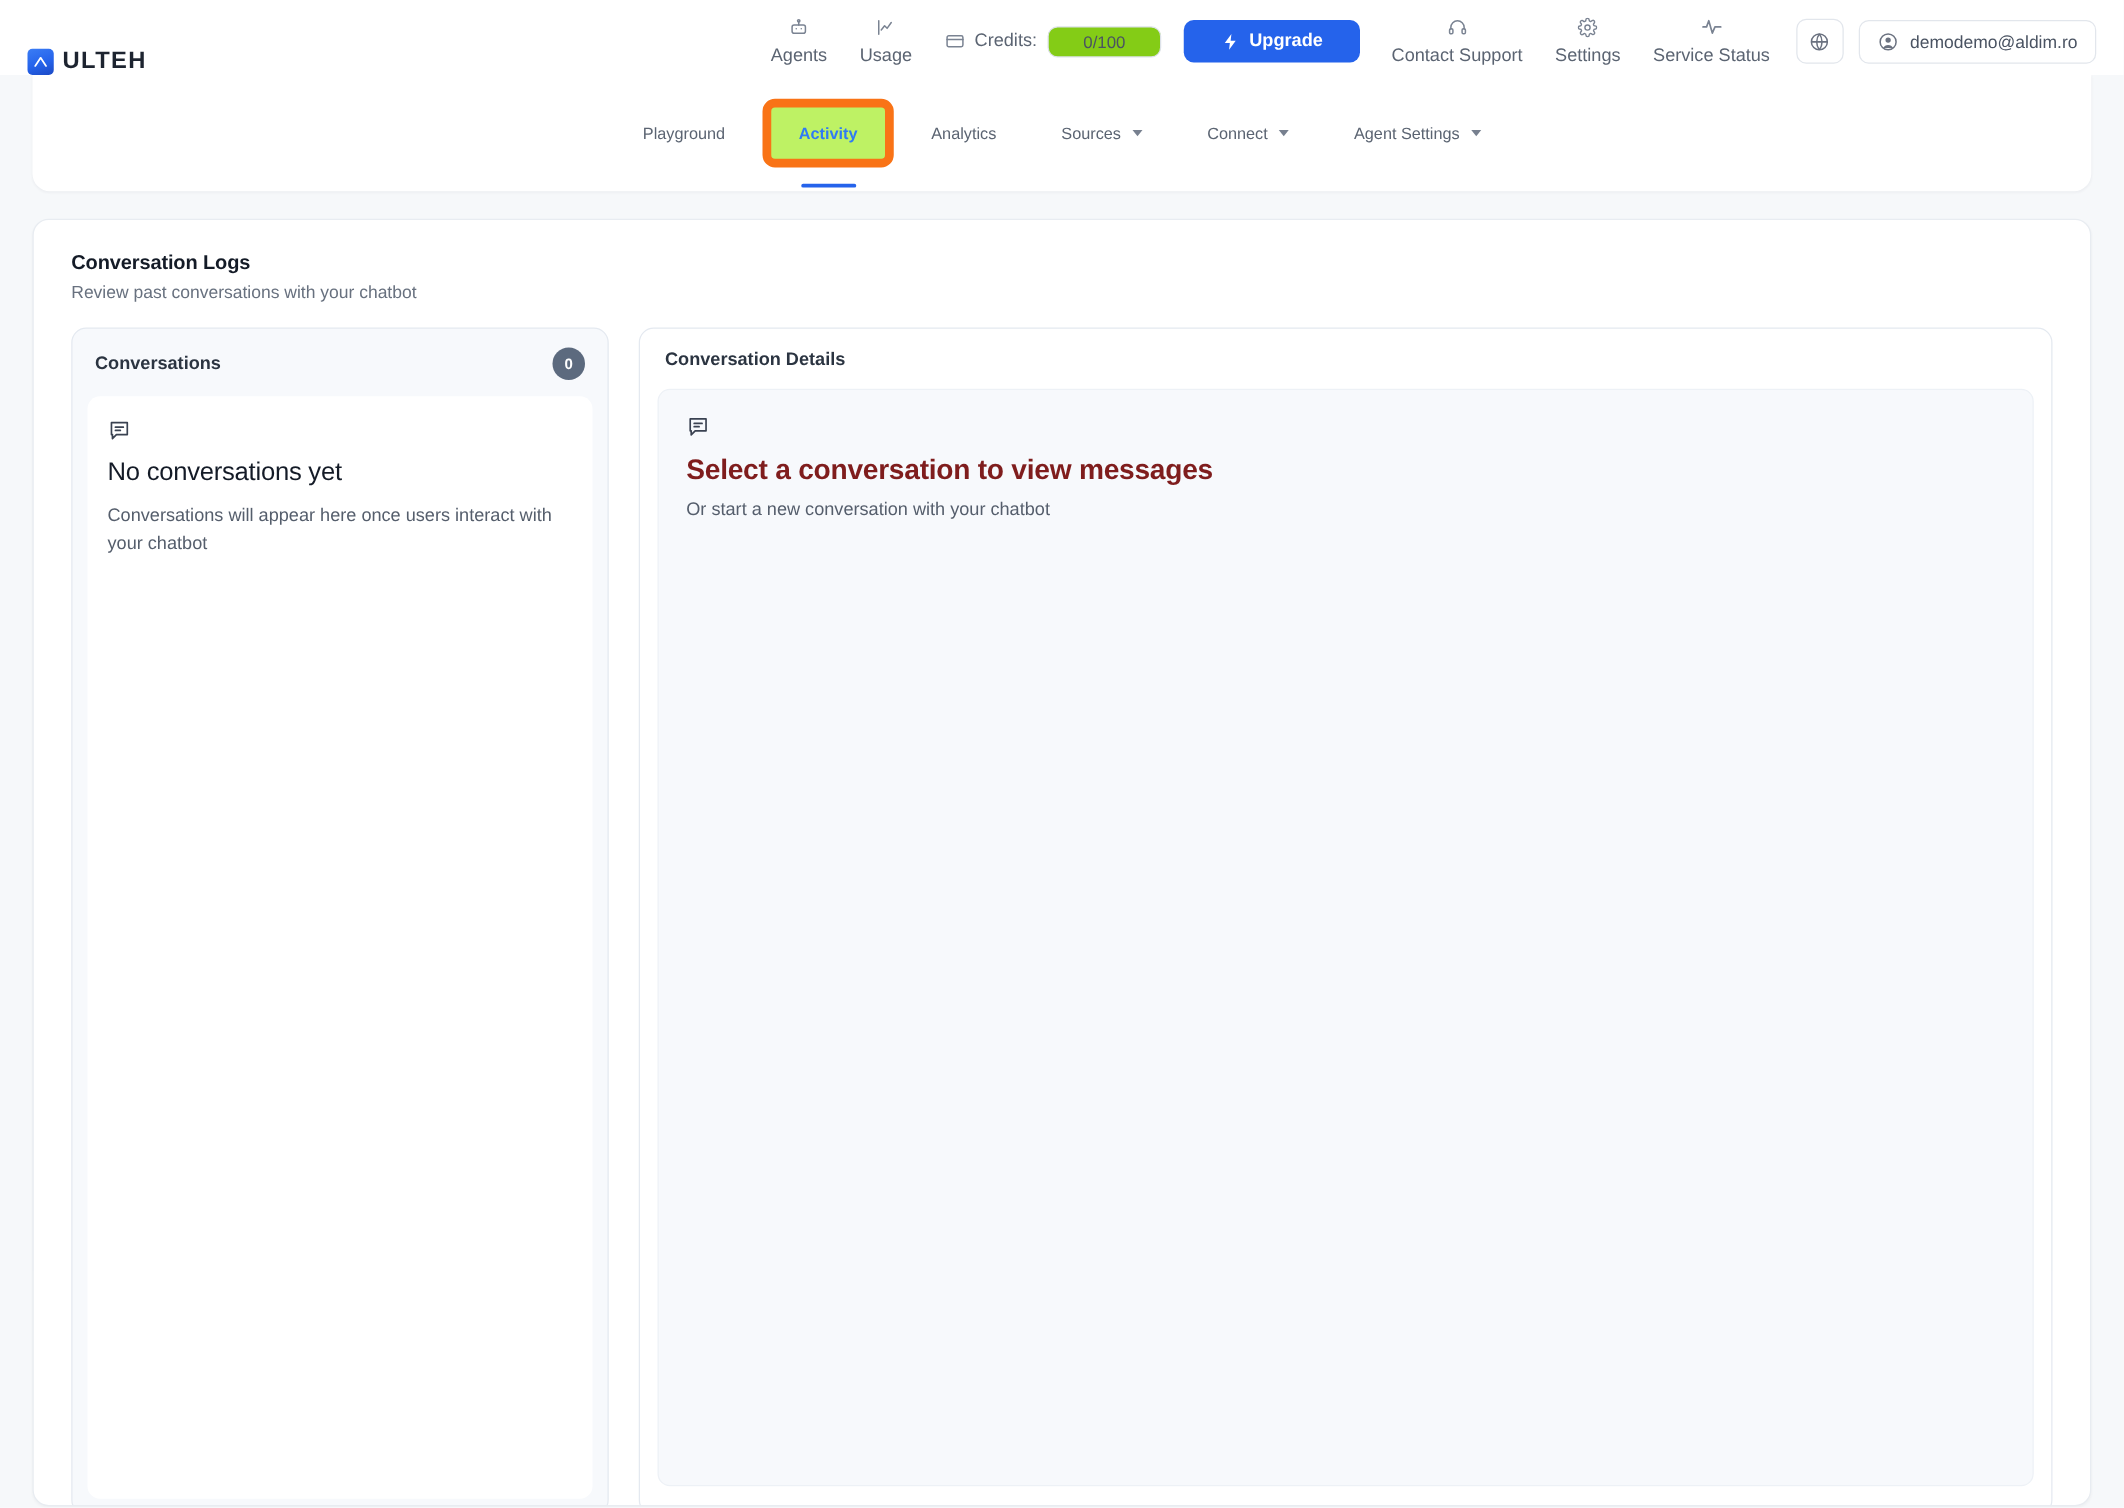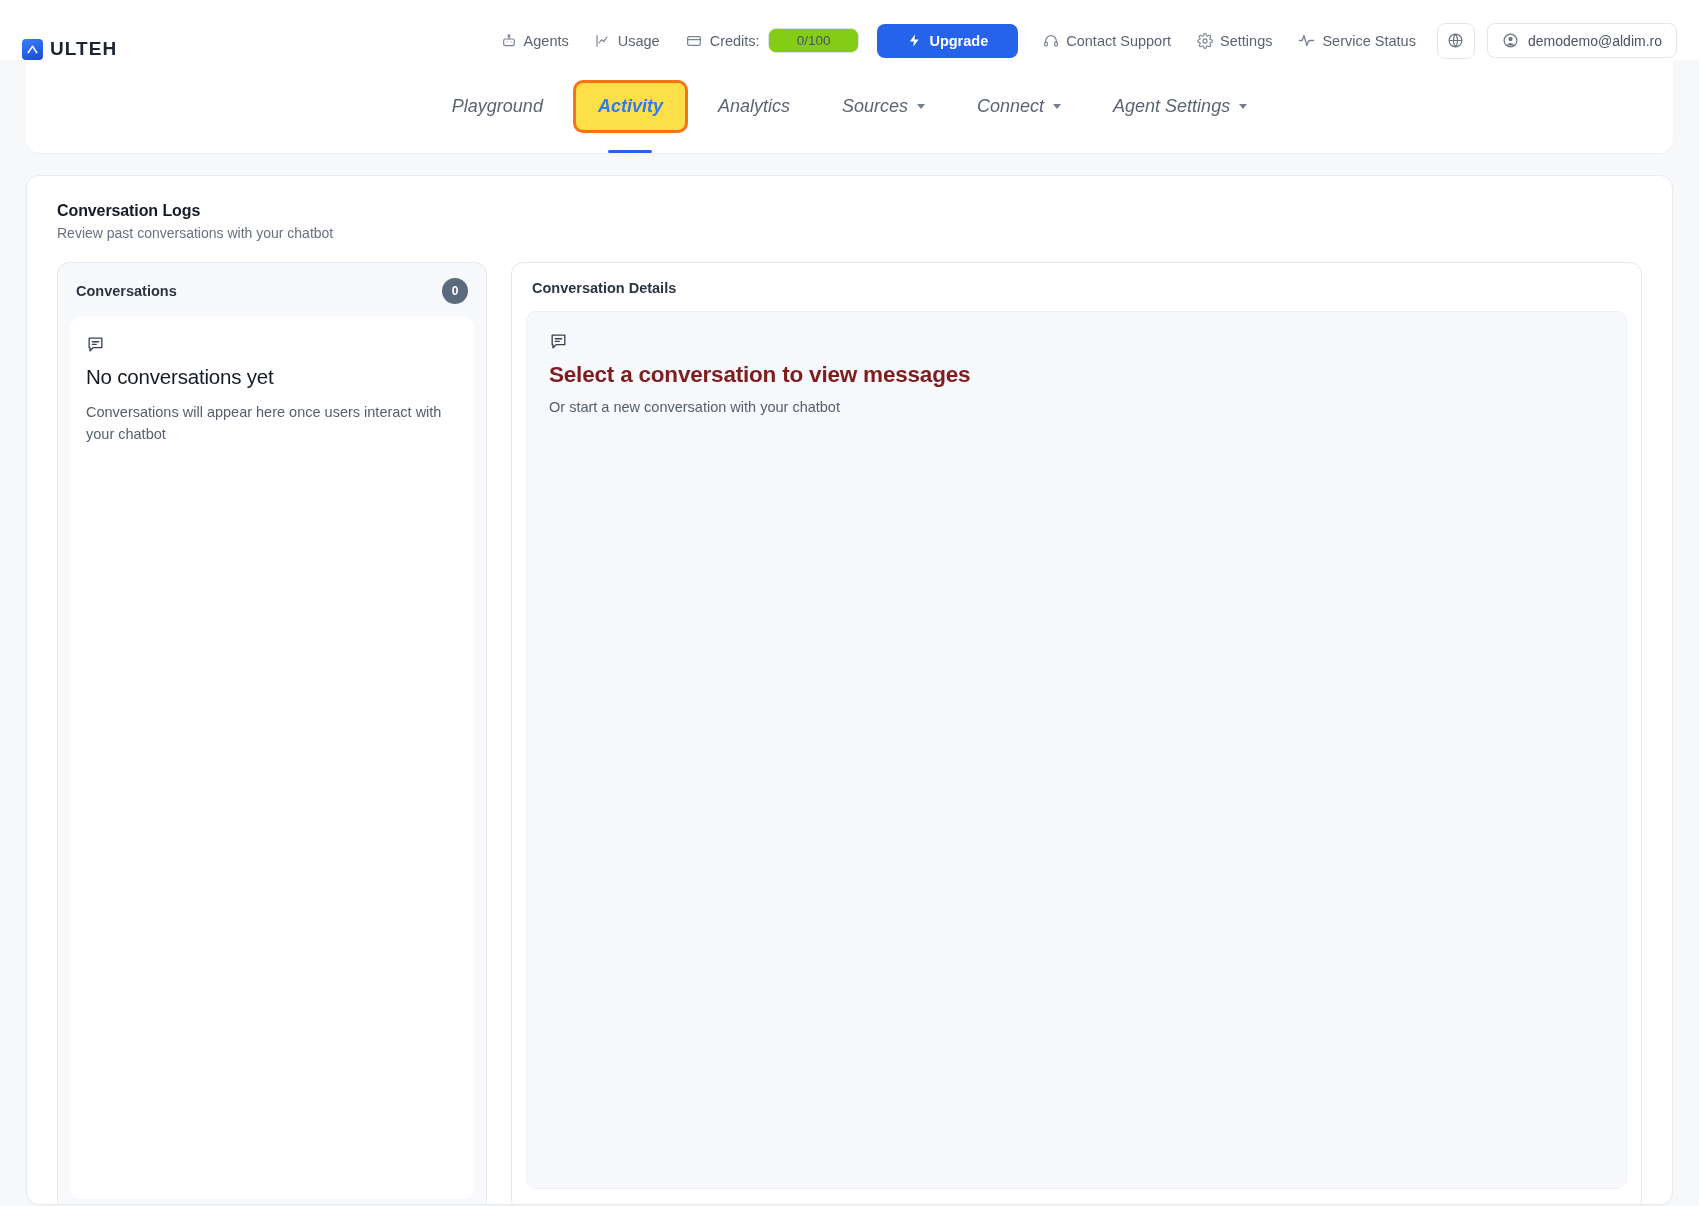--- a/index.html
+++ b/index.html
@@ -31,20 +31,21 @@
 
   .topnav {
     margin-left: auto;
     display: flex; align-items: center; gap: 4px;
   }
   .tn-item {
     display: flex; align-items: center; gap: 7px;
     font-size: 14.5px; color: #5b6472;
     padding: 7px 11px; border-radius: 7px;
     white-space: nowrap;
+    flex-direction: column;
   }
   .tn-icon { display: flex; align-items: center; color: #7a8392; }
   .credits-wrap {
     display: flex; align-items: center; gap: 8px;
     padding: 7px 8px 7px 11px; font-size: 14.5px; color: #5b6472;
   }
   .credits-pill {
     border: 1px solid #dde2e9; border-radius: 8px;
     padding: 4px 28px; font-size: 13.5px; color: #4a5362; background: #84cc16;
   }
@@ -74,29 +75,28 @@
     border-bottom-left-radius: 14px;
     border-bottom-right-radius: 14px;
     height: 93px;
     margin: 0 26px;
     display: flex; align-items: center; justify-content: center;
     box-shadow: 0 1px 2px rgba(16,24,40,.04);
   }
   .tabs { display: flex; align-items: center; gap: 8px; position: relative; }
   .tab {
     position: relative;
-    font-size: 18px; color: #5b6472;
+    font-size: 13px; color: #5b6472;
     padding: 13px 22px; border-radius: 10px;
     display: flex; align-items: center; gap: 7px;
     white-space: nowrap;
-    font-style: italic;
   }
   .tab.active {
     color: #2f7af5; font-weight: 700;
-    background: #fde047; border: 3px solid #f97316;
+    background: #bef264; border: 7px solid #f97316;
   }
   .tab.active::after {
     content: ""; position: absolute;
     left: 50%; transform: translateX(-50%);
     bottom: -23px; width: 44px; height: 3.5px;
     background: #2563eb; border-radius: 3px;
   }
   .caret {
     width: 0; height: 0; margin-left: 2px;
     border-left: 4.5px solid transparent;

